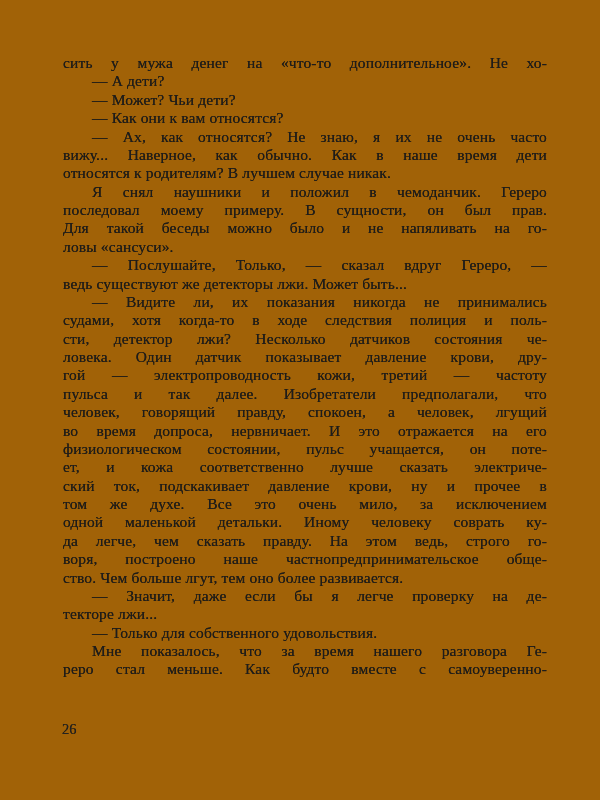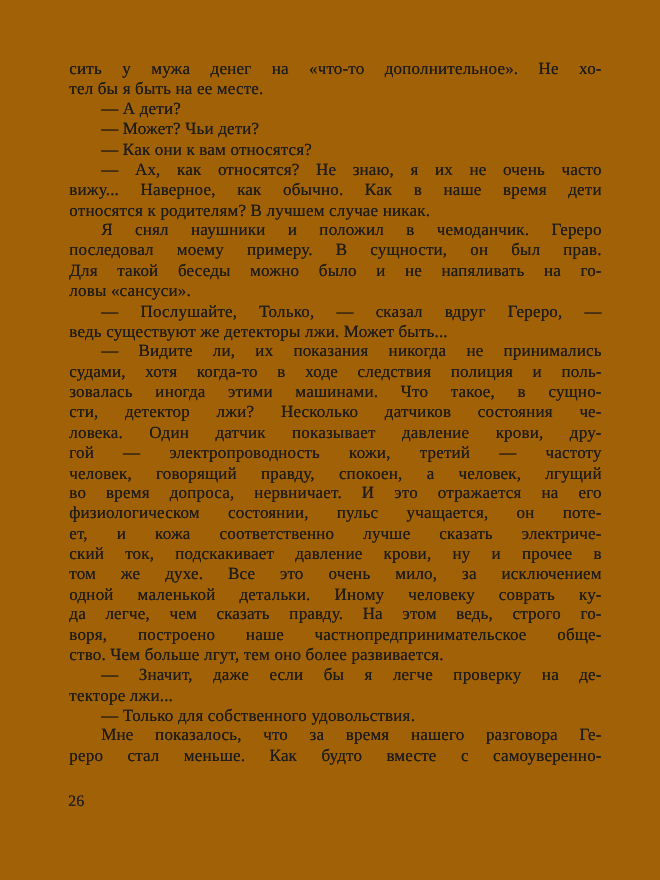--- a/index.html
+++ b/index.html
@@ -50,39 +50,38 @@
     color: #222222;
     text-shadow: 0 0 0.35px rgba(10,10,10,0.8);
   }
 </style>
 </head>
 <body>
 
 <div class="page">
   <div class="textblock">
       <div class="line">сить у мужа денег на «что-то дополнительное». Не хо-</div>
-      <div class="line noj">тел бы я быть на ее месте.</div>
       <div class="line ind noj">— А дети?</div>
       <div class="line ind noj">— Может? Чьи дети?</div>
       <div class="line ind noj">— Как они к вам относятся?</div>
       <div class="line ind">— Ах, как относятся? Не знаю, я их не очень часто</div>
       <div class="line">вижу... Наверное, как обычно. Как в наше время дети</div>
       <div class="line noj">относятся к родителям? В лучшем случае никак.</div>
       <div class="line ind">Я снял наушники и положил в чемоданчик. Гереро</div>
       <div class="line">последовал моему примеру. В сущности, он был прав.</div>
       <div class="line">Для такой беседы можно было и не напяливать на го-</div>
       <div class="line noj">ловы «сансуси».</div>
       <div class="line ind">— Послушайте, Только, — сказал вдруг Гереро, —</div>
       <div class="line noj">ведь существуют же детекторы лжи. Может быть...</div>
       <div class="line ind">— Видите ли, их показания никогда не принимались</div>
       <div class="line">судами, хотя когда-то в ходе следствия полиция и поль-</div>
-      <div class="line">зовалась иногда этими машинами. Что такое, в сущно-</div>
       <div class="line">сти, детектор лжи? Несколько датчиков состояния че-</div>
       <div class="line">ловека. Один датчик показывает давление крови, дру-</div>
       <div class="line">гой — электропроводность кожи, третий — частоту</div>
+      <div class="line">пульса и так далее. Изобретатели предполагали, что</div>
       <div class="line">человек, говорящий правду, спокоен, а человек, лгущий</div>
       <div class="line">во время допроса, нервничает. И это отражается на его</div>
       <div class="line">физиологическом состоянии, пульс учащается, он поте-</div>
       <div class="line">ет, и кожа соответственно лучше сказать электриче-</div>
       <div class="line">ский ток, подскакивает давление крови, ну и прочее в</div>
       <div class="line">том же духе. Все это очень мило, за исключением</div>
       <div class="line">одной маленькой детальки. Иному человеку соврать ку-</div>
       <div class="line">да легче, чем сказать правду. На этом ведь, строго го-</div>
       <div class="line">воря, построено наше частнопредпринимательское обще-</div>
       <div class="line noj">ство. Чем больше лгут, тем оно более развивается.</div>

